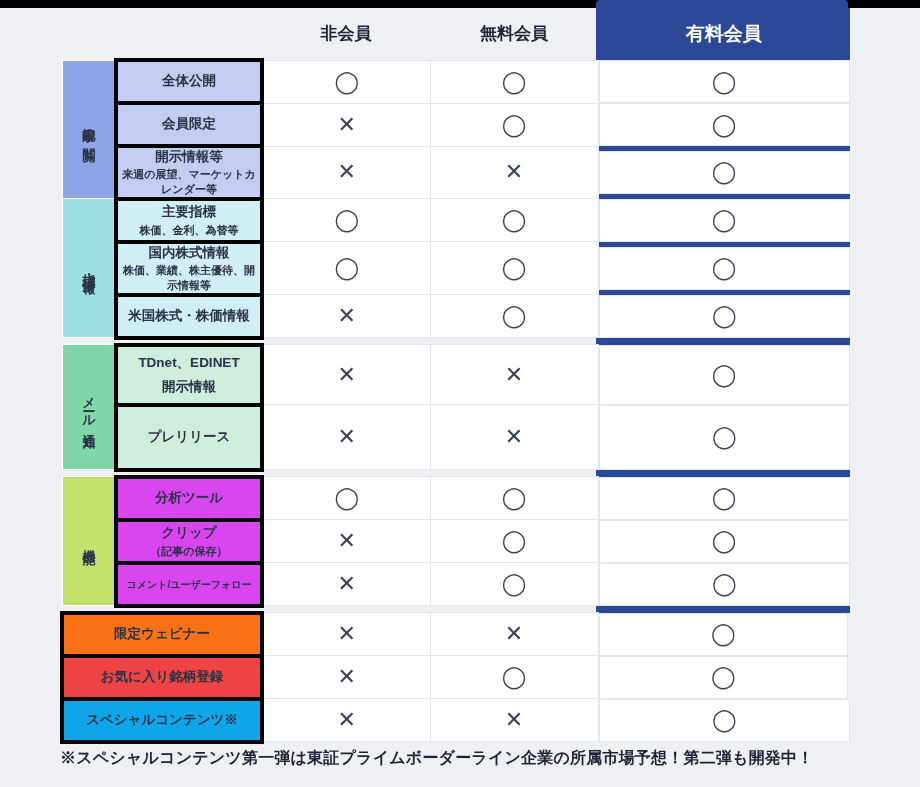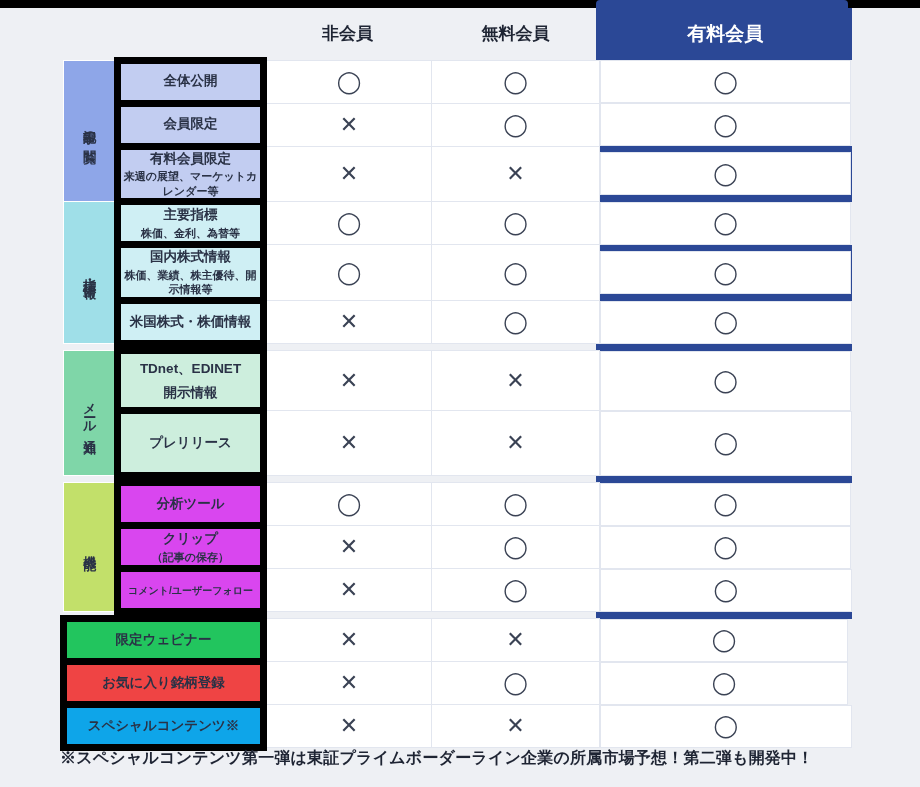--- a/index.html
+++ b/index.html
@@ -77,29 +77,29 @@
   .grp.blue   { background: #8ea6e8; }
   .grp.cyan   { background: #9fdfe8; }
   .grp.green  { background: #7fd6a8; }
   .grp.lime   { background: #c2e06a; }
 
   
   .item {
     font-size: 13.5px;
     font-weight: bold;
     color: #2a3246;
-    border: 7px solid #000000;
+    border: 4px solid #000000;
     line-height: 1.35;
     padding: 4px 4px;
   }
   .item.blue  { background: #c2cdf1; }
   .item.cyan  { background: #cfeff4; }
   .item.green { background: #cdeedd; }
   .item.lime  { background: #d946ef; }
-  .item.teal  { background: #22c55e; }
+  .item.teal  { background: #f97316; }
   .item.teal2 { background: #ef4444; }
   .item.teal3 { background: #0ea5e9; }
   .item .sub {
     display: block;
     font-size: 11px;
     font-weight: bold;
     letter-spacing: 0;
     margin-top: 1px;
   }
   .item .line2 { display: block; margin-top: 6px; }
@@ -184,21 +184,21 @@
           <span>会員限定</span>
         </td>
         <td class="val">✕</td>
         <td class="val">◯</td>
         <td class="prem-cell">
           <div class="prem-inner" style="height:43px">◯</div>
         </td>
       </tr>
       <tr>
         <td class="item blue">
-          <span>有料会員限定</span>
+          <span>開示情報等</span>
           <span class="sub">来週の展望、マーケットカレンダー等</span>
         </td>
         <td class="val">✕</td>
         <td class="val">✕</td>
         <td class="prem-cell">
           <div class="prem-inner" style="height:43px">◯</div>
         </td>
       </tr>
 
       <tr>

